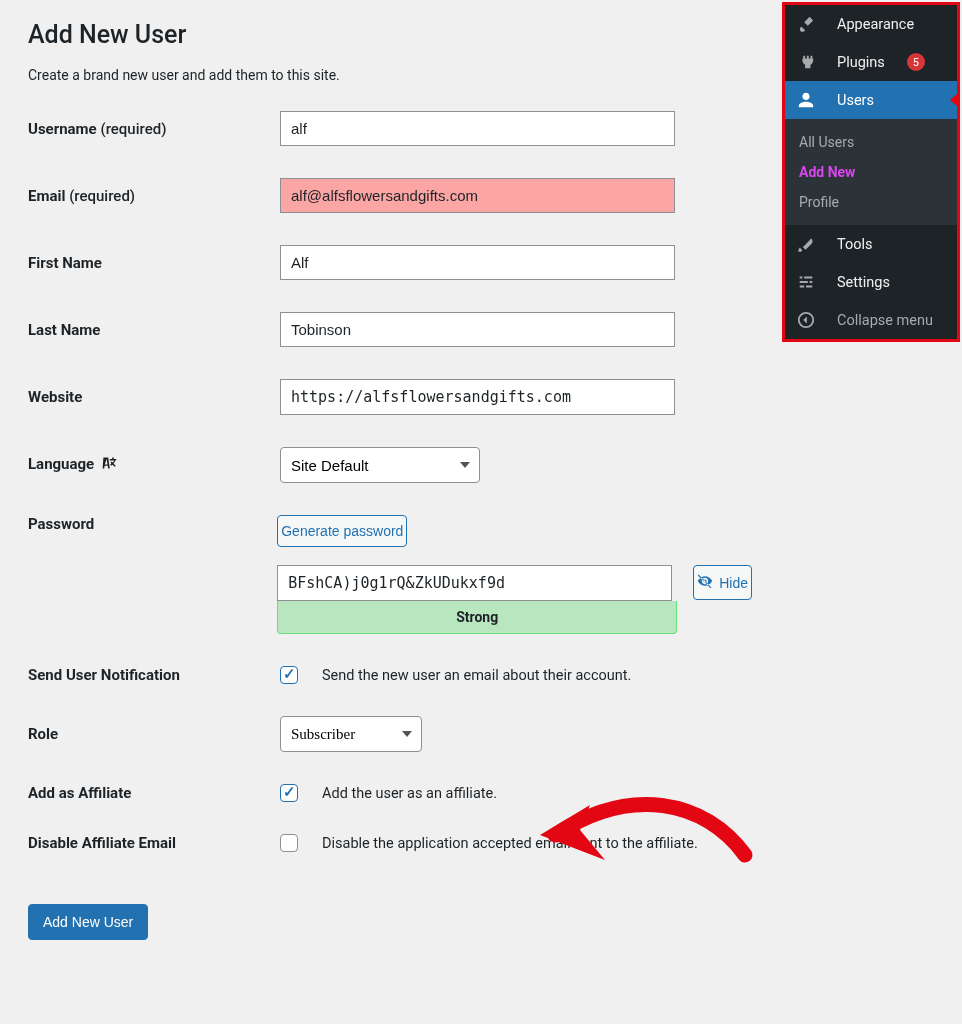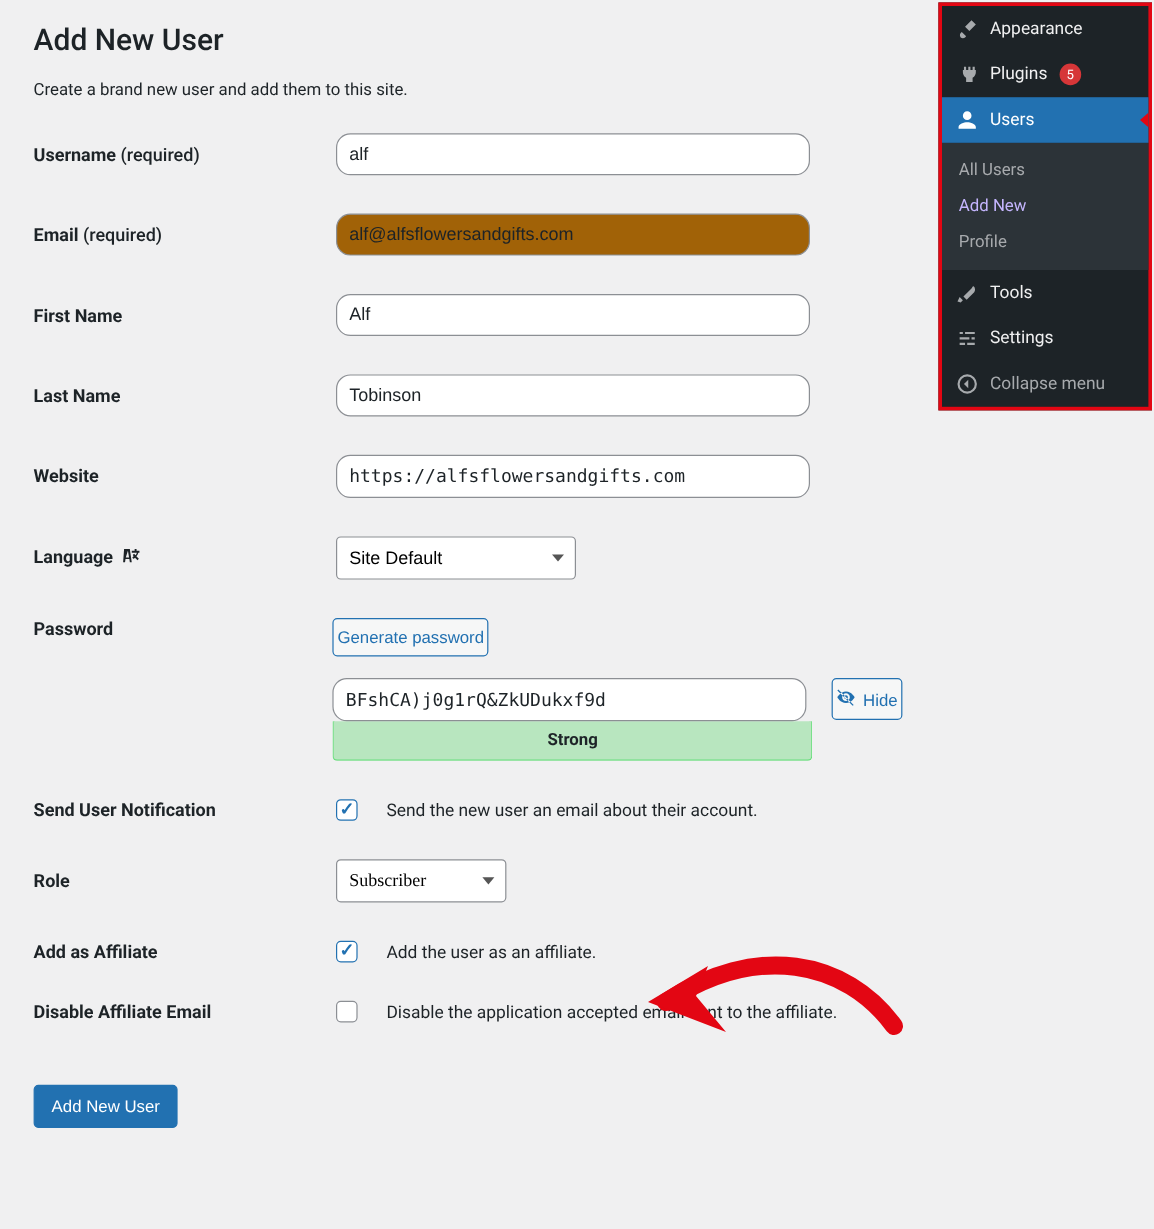--- a/index.html
+++ b/index.html
@@ -28,25 +28,25 @@
   font-weight: 700;
   color: #1d2327;
 }
 .label-col .req { font-weight: 500; }
 .field-col { flex: 1; }
 input[type=text], input[type=email] {
   width: 395px;
   padding: 8px 10px;
   font-size: 15px;
   border: 1px solid #8c8f94;
-  border-radius: 12px;
+  border-radius: 0;
   background: #fff;
   color: #1d2327;
 }
-input.email-field { background: #a16207; }
+input.email-field { background: #fca5a5; }
 input.mono { font-family: ui-monospace, Menlo, Consolas, monospace; }
 select {
   padding: 6px 32px 6px 10px;
   font-size: 15px;
   border: 1px solid #8c8f94;
   border-radius: 4px;
   background: #fff;
   appearance: none;
   height: 36px;
 }
@@ -136,21 +136,21 @@
 .sidebar {
   position: absolute;
   top: 2px; right: 2px;
   width: 178px;
   border: 3px solid #e30613;
   background: #1d2327;
   color: #f0f0f1;
   font-size: 14.5px;
 }
 .side-item {
-  display: flex; gap: 10px;
+  display: flex; align-items: center; gap: 22px;
   padding: 10px 12px;
   color: #f0f0f1;
   cursor: pointer;
   position: relative;
 }
 .side-item.active { background: #2271b1; color: #fff; }
 .side-item.active::after {
   content: "";
   position: absolute; right: 0; top: 50%;
   transform: translateY(-50%);
@@ -171,21 +171,21 @@
   display: inline-flex; align-items: center; justify-content: center;
   padding: 0 5px;
 }
 .submenu { background: #2c3338; padding: 8px 0; }
 .submenu div {
   padding: 7px 14px;
   color: #a7aaad;
   font-size: 14px;
   cursor: pointer;
 }
-.submenu div.current { color: #c4b5fd; font-weight: 400; }
+.submenu div.current { color: #d946ef; font-weight: 700; }
 .collapse-item { color: #a7aaad; }
 
 
 .arrow-annot {
   position: absolute;
   left: 520px; top: 740px;
   pointer-events: none;
 }
 </style>
 </head>

